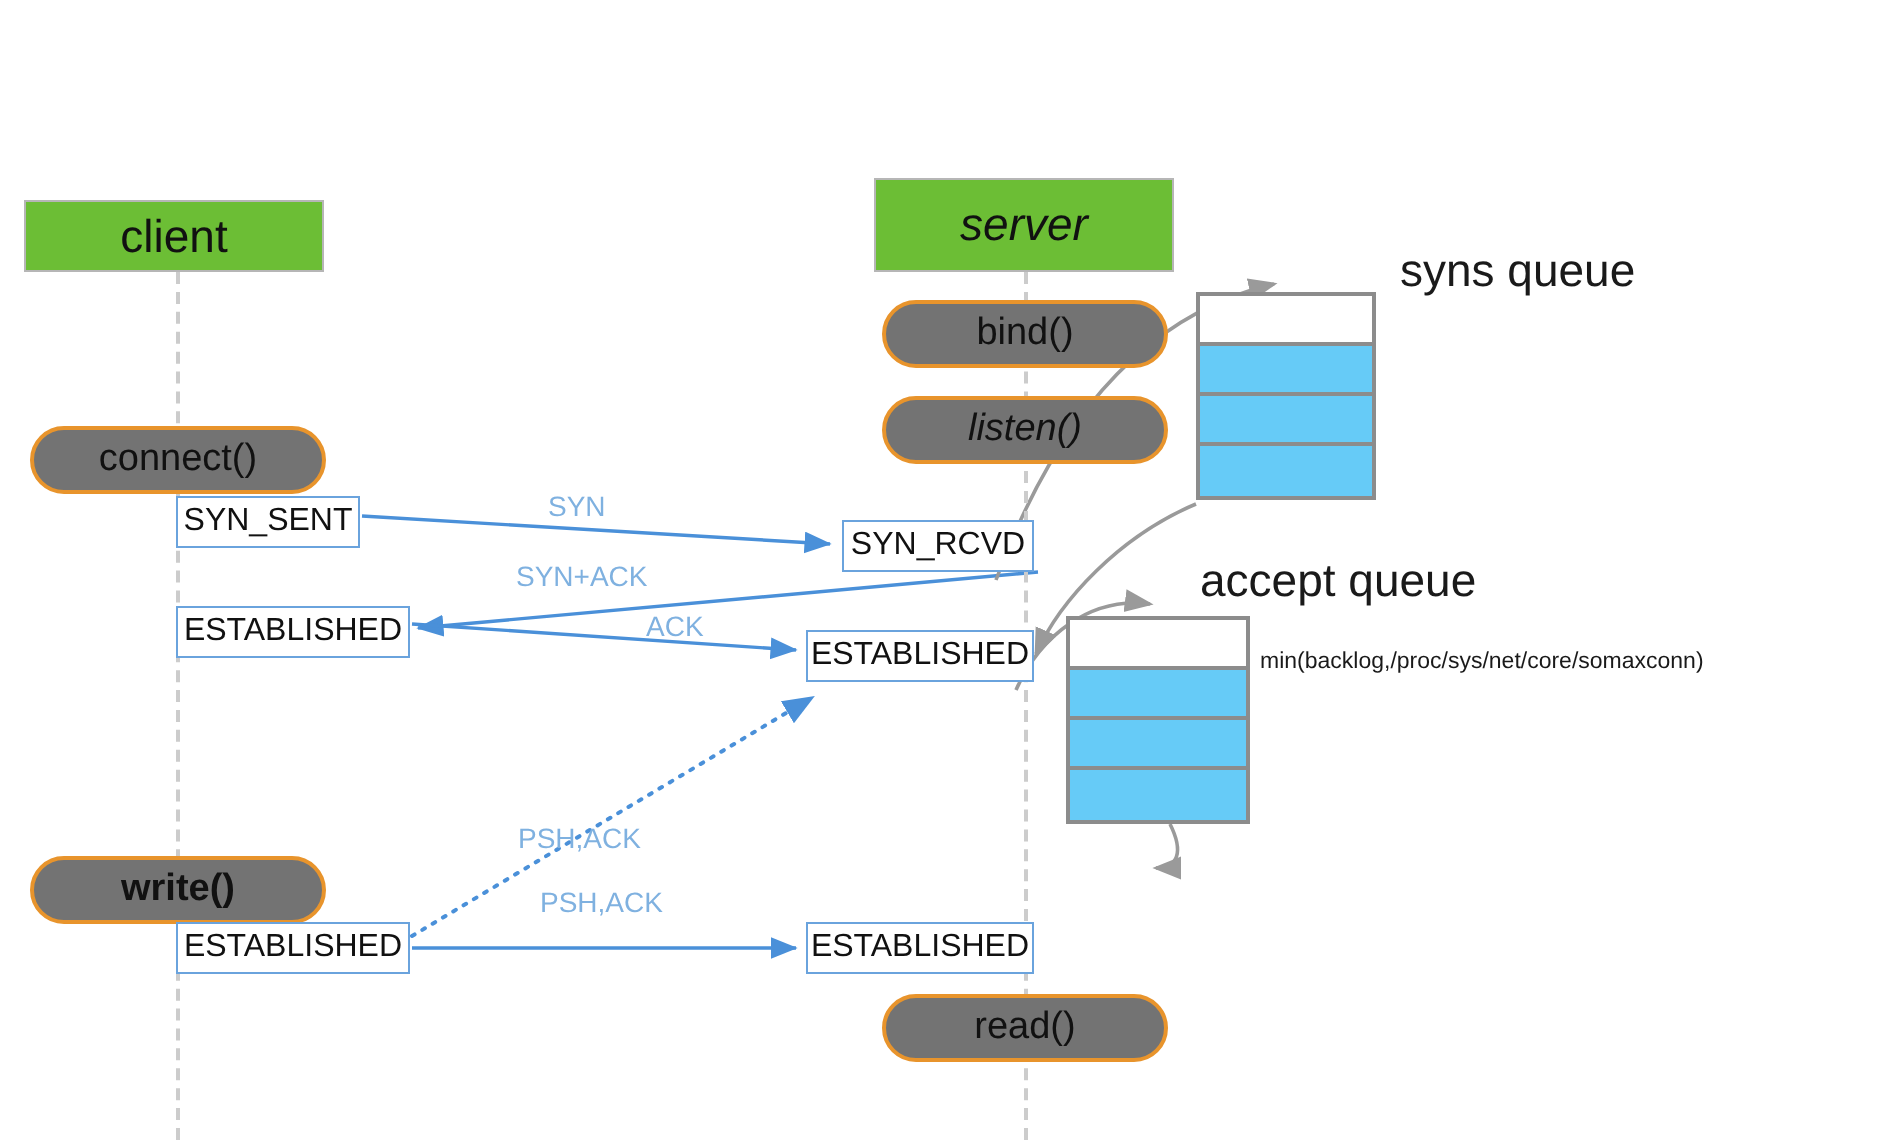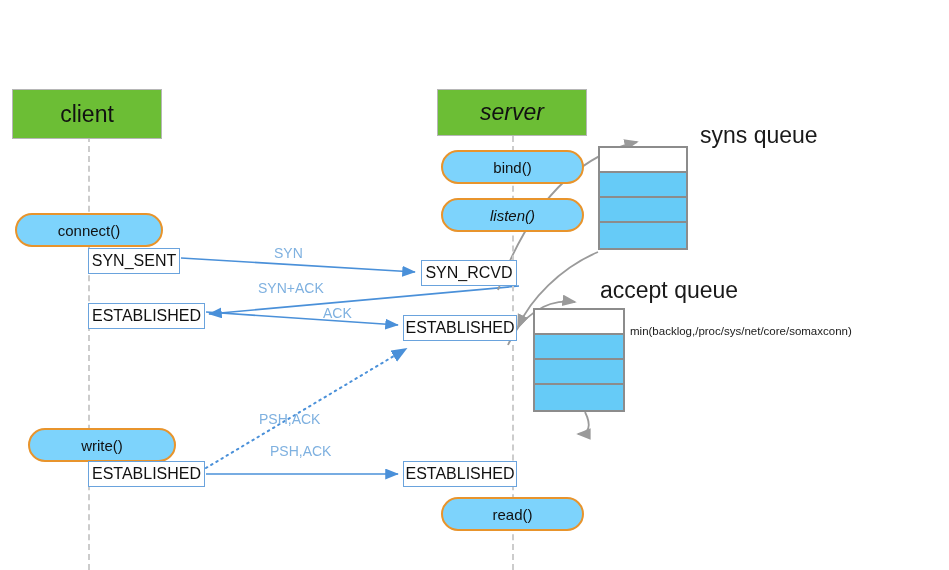--- a/index.html
+++ b/index.html
@@ -43,50 +43,50 @@
     position: absolute;
     background: #6cbe35;
     border: 1px solid #b6b6b6;
     color: #111111;
     font-size: 23px;
     display: flex;
     align-items: center;
     justify-content: center;
     box-sizing: border-box;
   }
-  #role-client { left: 12px;  top: 89px; width: 150px; height: 50px; }
+  #role-client { left: 12px;  top: 100px; width: 150px; height: 36px; }
   #role-server { left: 437px; top: 89px; width: 150px; height: 47px; font-style: italic; }
 
   
   .lifeline {
     position: absolute;
     width: 0;
     border-left: 2px dashed #cccccc;
     top: 136px;
     height: 434px;
   }
   #lifeline-client { left: 88px; }
   #lifeline-server { left: 512px; }
 
   
   .api-pill {
     position: absolute;
     border: 2px solid #e8942c;
     border-radius: 22px;
-    background: #7dd3fc;
+    background: #737373;
     color: #111111;
-    font-size: 15px;
+    font-size: 19px;
     display: flex;
     align-items: center;
     justify-content: center;
     box-sizing: border-box;
     height: 34px;
   }
   #api-connect { left: 15px;  top: 213px; width: 148px; }
-  #api-write   { left: 28px;  top: 428px; width: 148px; }
+  #api-write   { left: 15px;  top: 428px; width: 148px; font-weight: bold; }
   #api-bind    { left: 441px; top: 150px; width: 143px; }
   #api-listen  { left: 441px; top: 198px; width: 143px; font-style: italic; }
   #api-accept  { left: 441px; top: 413px; width: 143px; }
   #api-read    { left: 441px; top: 497px; width: 143px; }
 
   
   .state-box {
     position: absolute;
     border: 1px solid #6aa3dd;
     background: #ffffff;

